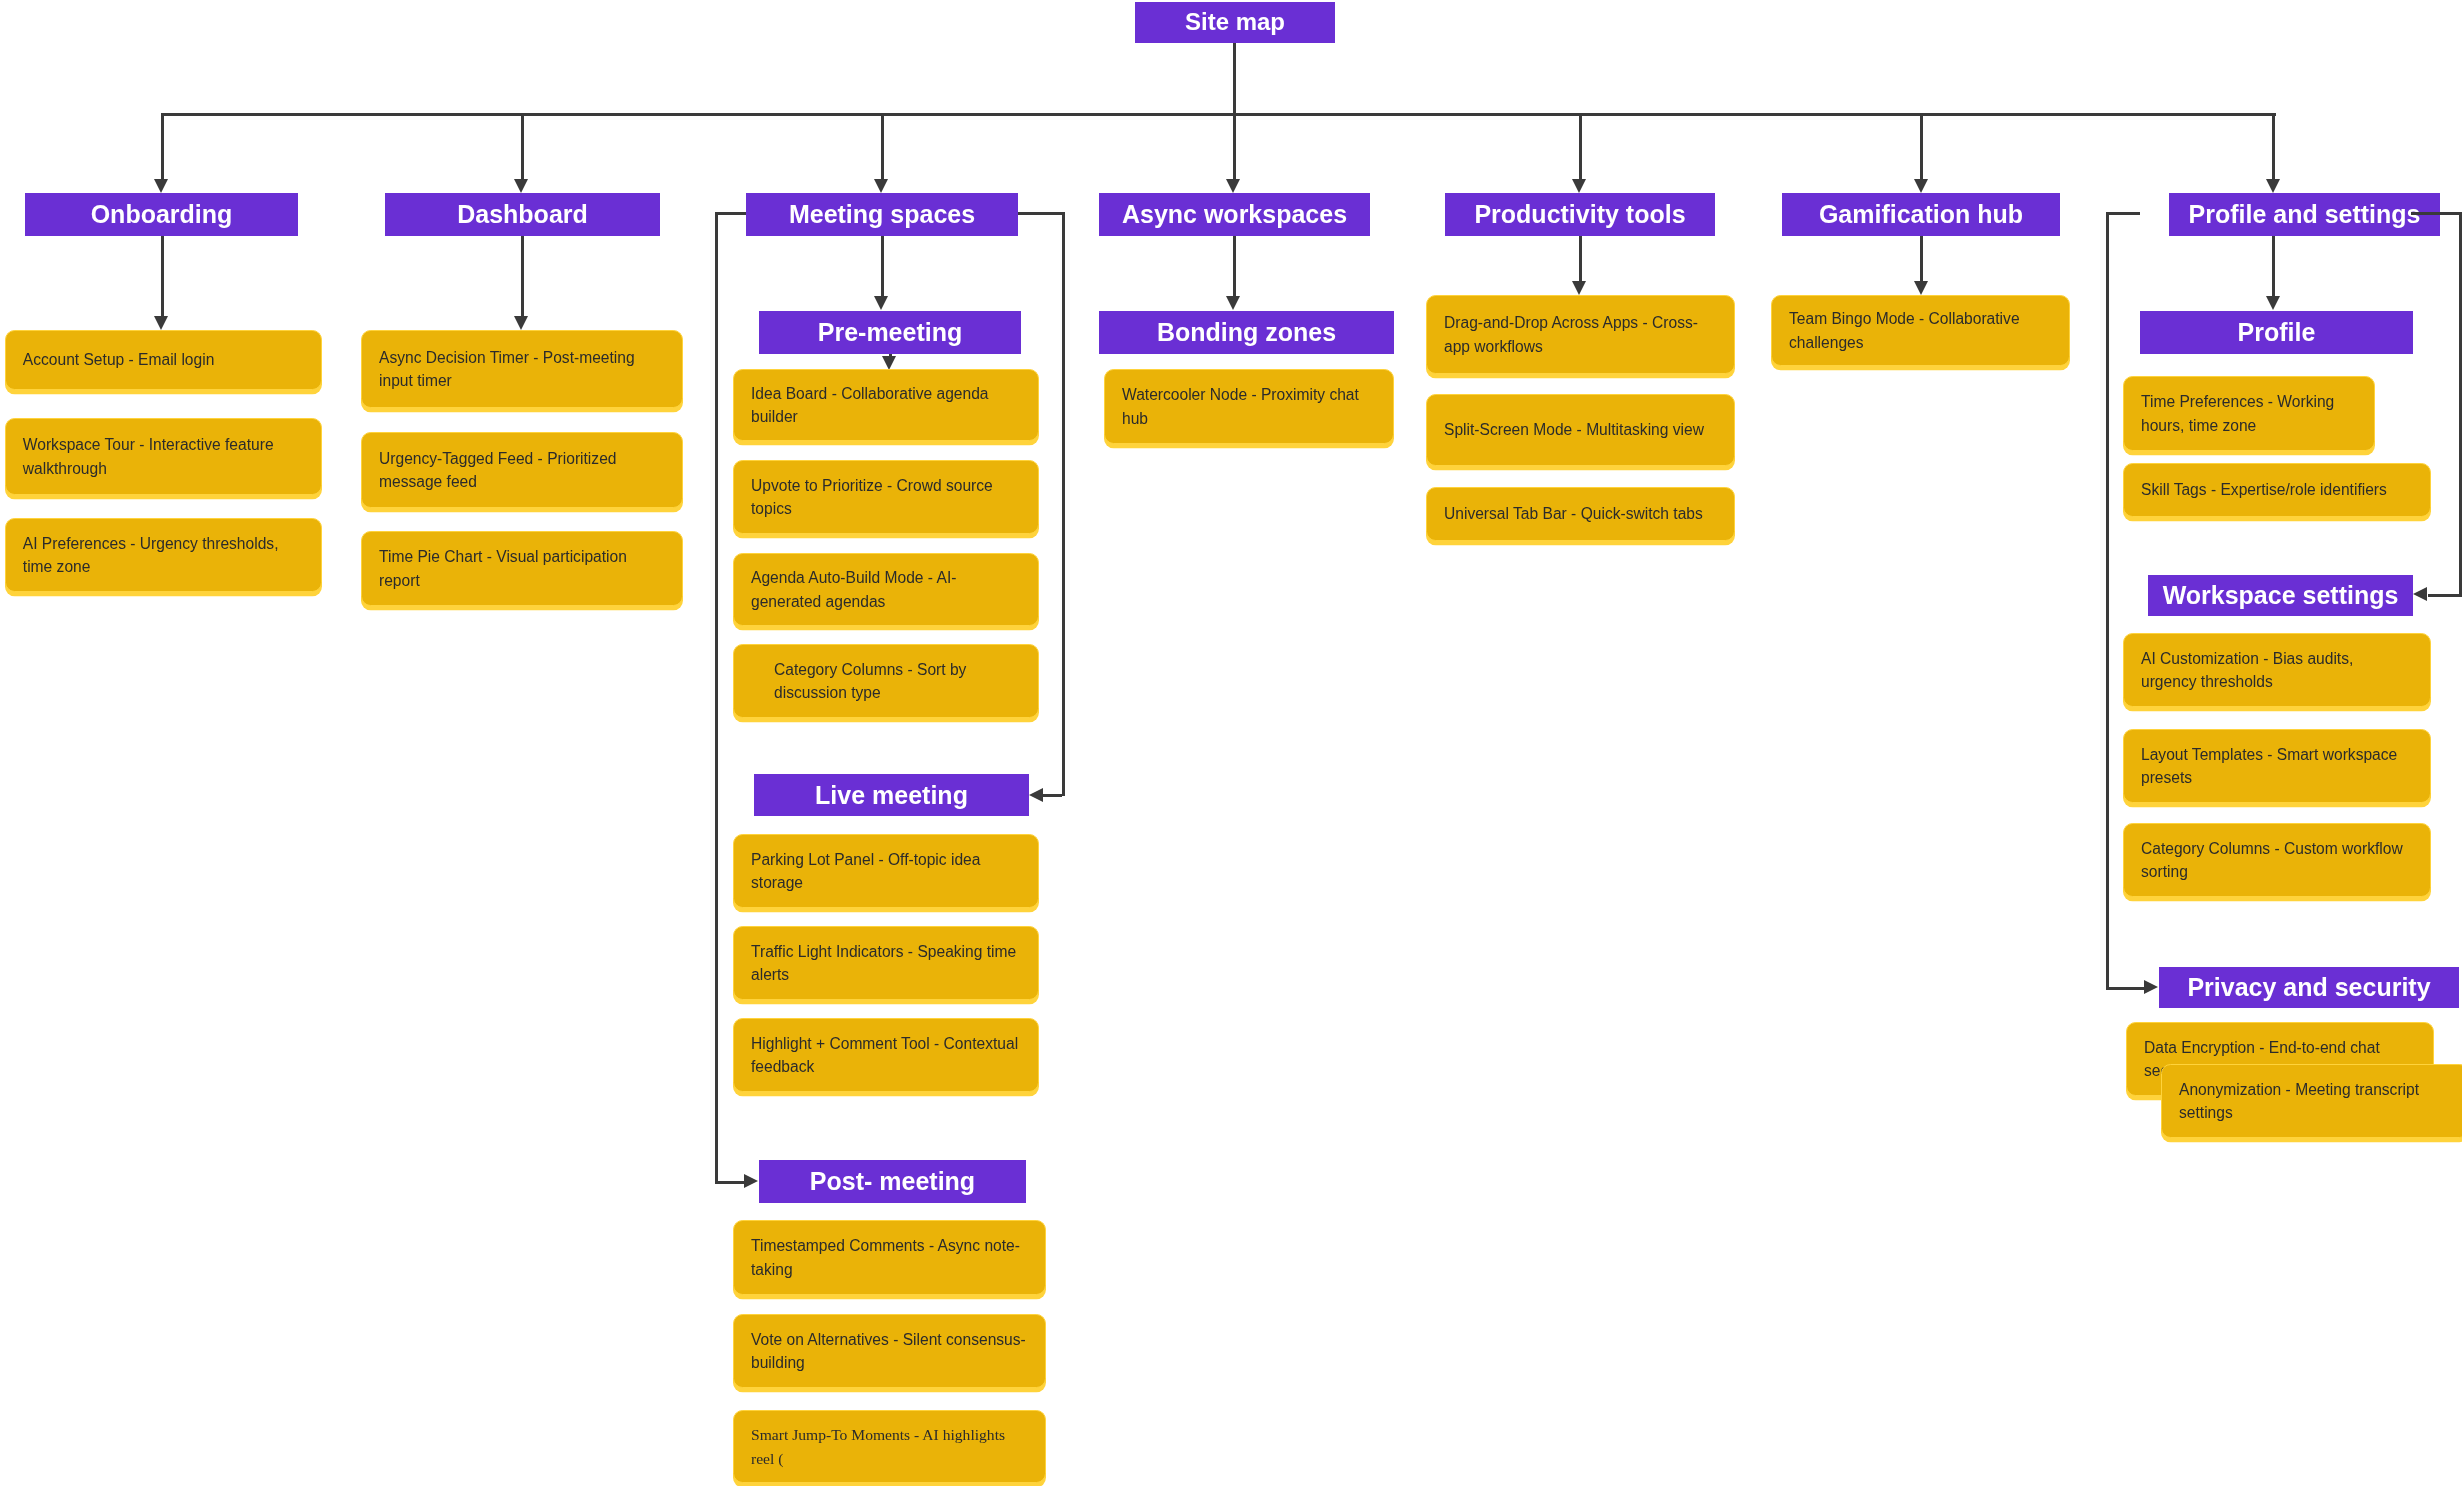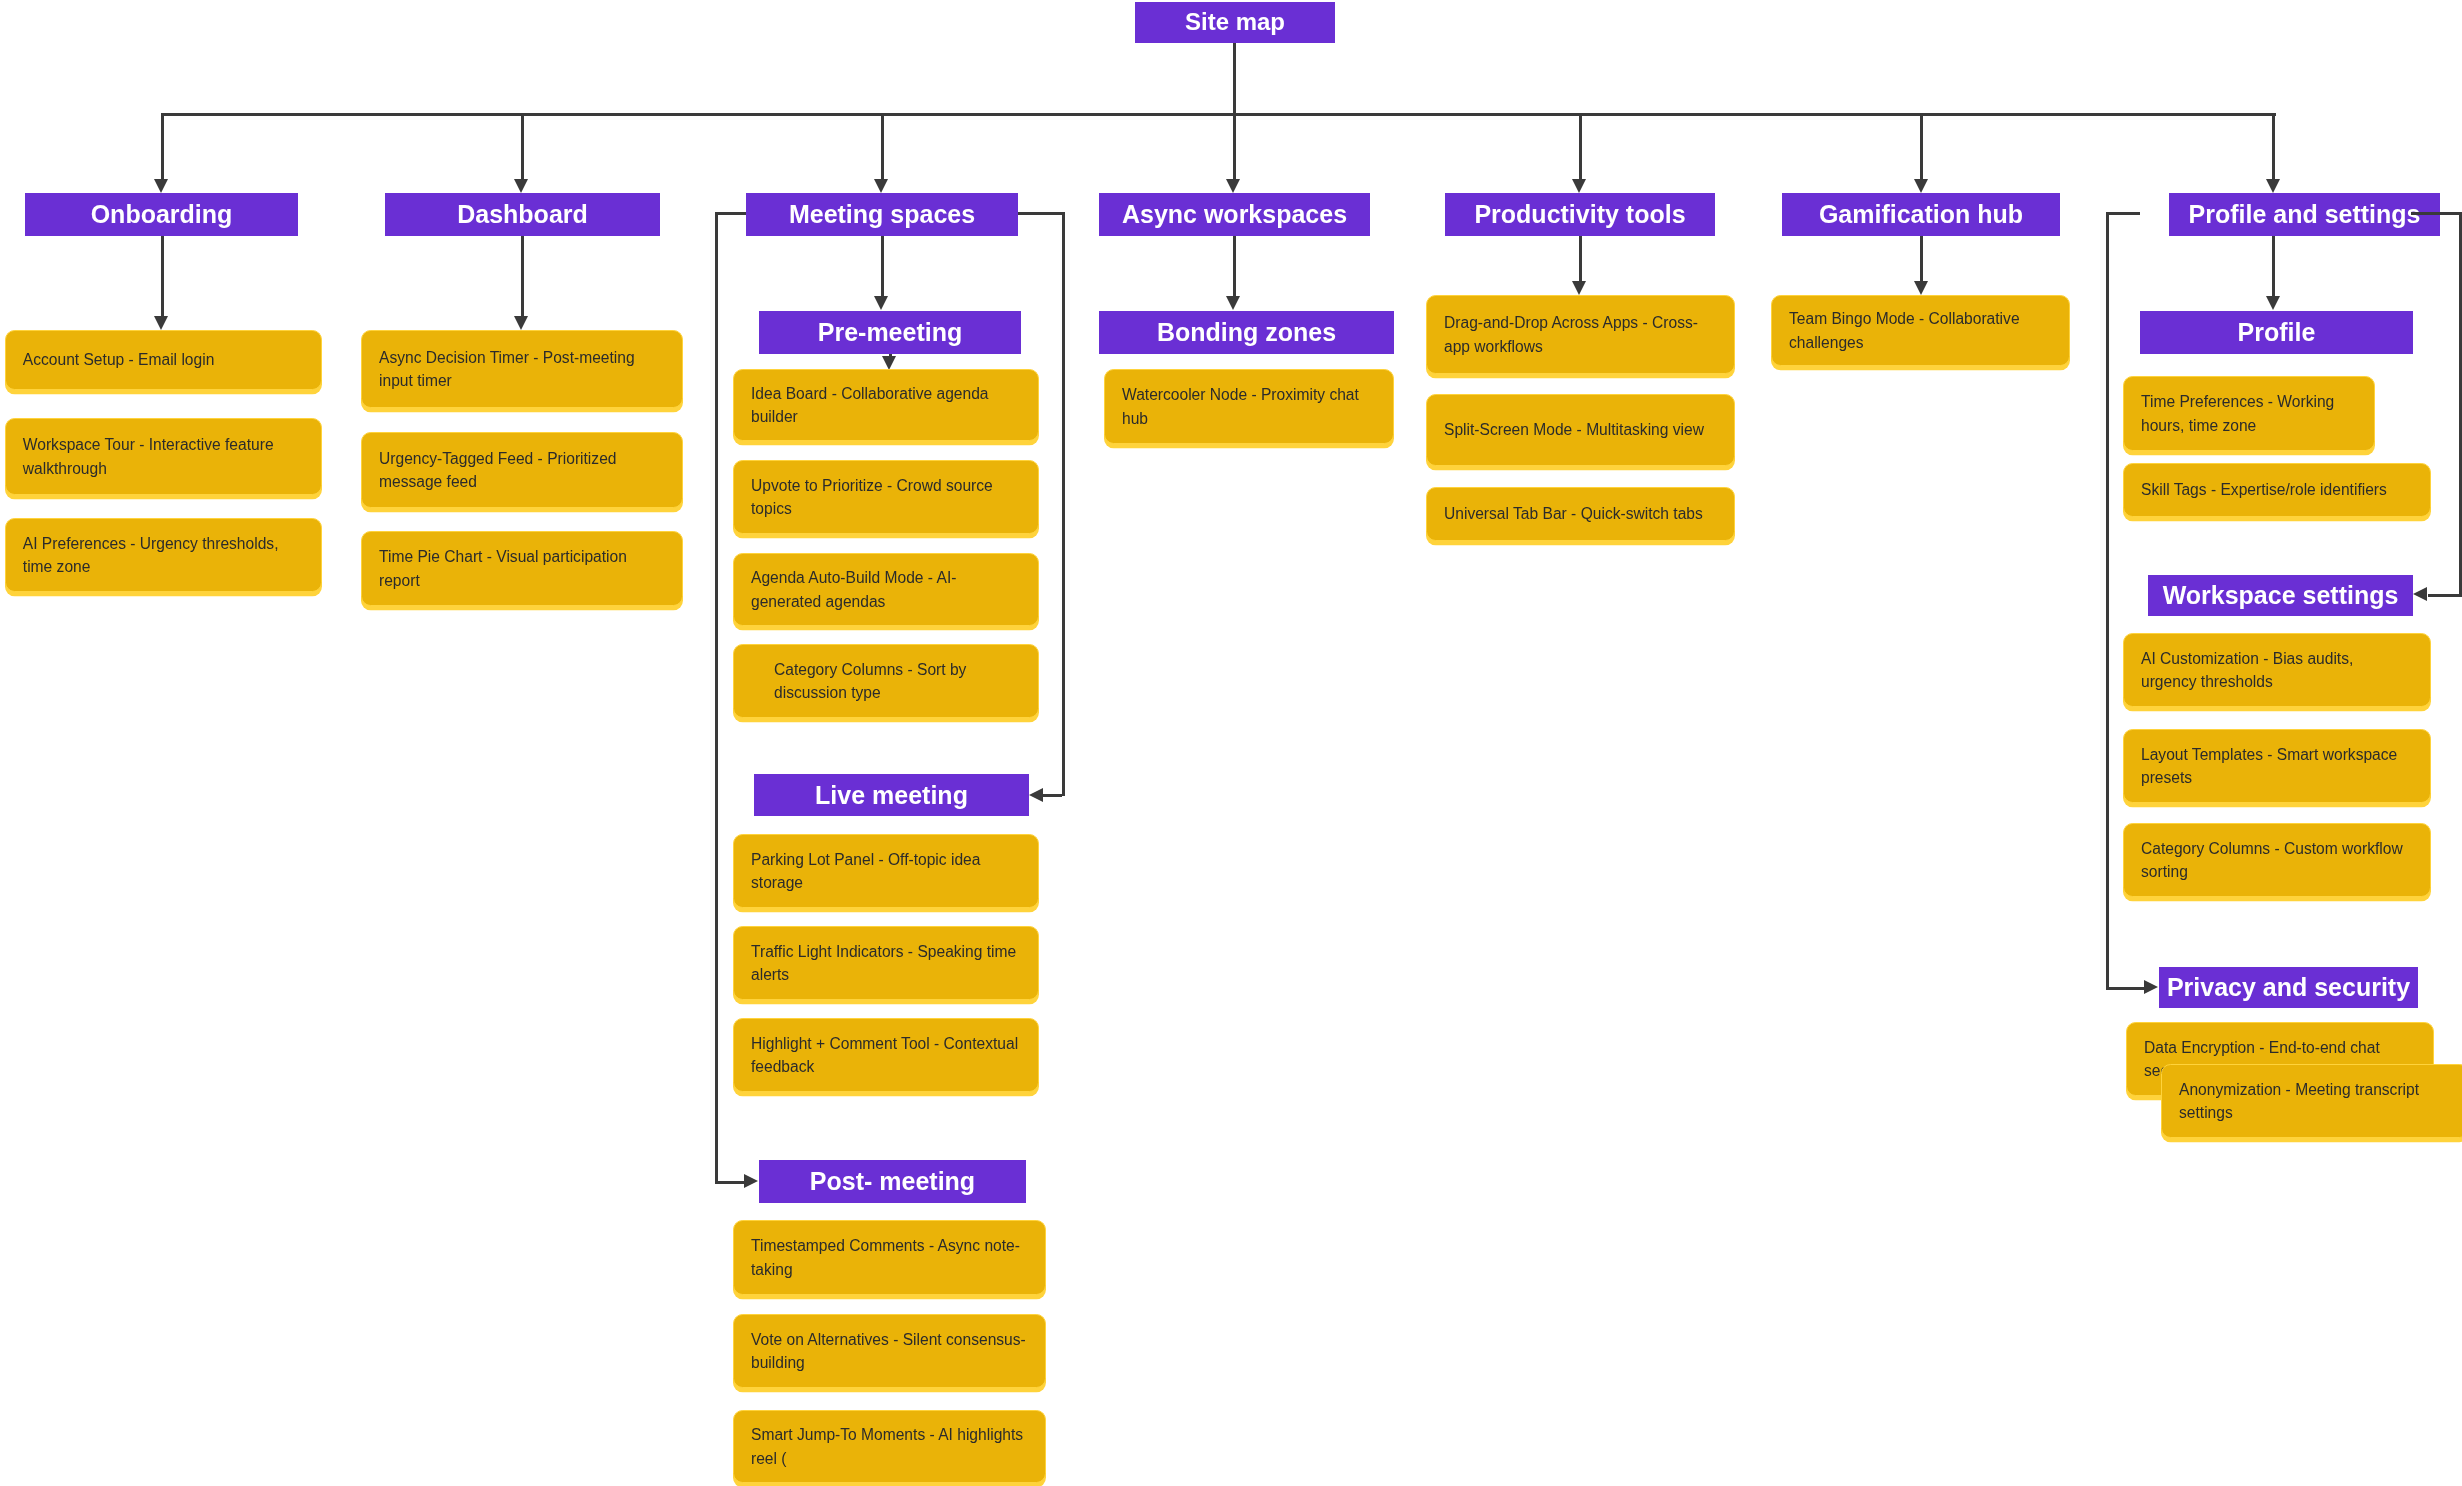--- a/index.html
+++ b/index.html
@@ -131,38 +131,38 @@
   <div class="card" style="left:733px;top:644px;width:306px;height:74px;padding-left:40px;">Category Columns - Sort by discussion type</div>
 
   <div class="hdr" style="left:754px;top:774px;width:275px;height:42px;">Live meeting</div>
   <div class="card" style="left:733px;top:834px;width:306px;height:74px;">Parking Lot Panel - Off-topic idea storage</div>
   <div class="card" style="left:733px;top:926px;width:306px;height:74px;">Traffic Light Indicators - Speaking time alerts</div>
   <div class="card" style="left:733px;top:1018px;width:306px;height:74px;">Highlight + Comment Tool - Contextual feedback</div>
 
   <div class="hdr" style="left:759px;top:1160px;width:267px;height:43px;">Post- meeting</div>
   <div class="card" style="left:733px;top:1220px;width:313px;height:75px;">Timestamped Comments - Async note-taking</div>
   <div class="card" style="left:733px;top:1314px;width:313px;height:74px;">Vote on Alternatives - Silent consensus-building</div>
-  <div class="card" style="left:733px;top:1410px;width:313px;height:73px;">Smart Jump-To Moments - AI highlights reel (</div>
+  <div class="card" style="left:733px;top:1410px;width:313px;height:73px;font-family:Liberation Serif, serif;">Smart Jump-To Moments - AI highlights reel (</div>
 
   <div class="hdr" style="left:1099px;top:311px;width:295px;height:43px;">Bonding zones</div>
   <div class="card" style="left:1104px;top:369px;width:290px;height:75px;">Watercooler Node - Proximity chat hub</div>
 
   <div class="card" style="left:1426px;top:295px;width:309px;height:79px;">Drag-and-Drop Across Apps - Cross-app workflows</div>
   <div class="card" style="left:1426px;top:394px;width:309px;height:72px;">Split-Screen Mode - Multitasking view</div>
   <div class="card" style="left:1426px;top:487px;width:309px;height:54px;">Universal Tab Bar - Quick-switch tabs</div>
 
   <div class="card" style="left:1771px;top:295px;width:299px;height:71px;">Team Bingo Mode - Collaborative challenges</div>
 
   <div class="hdr" style="left:2140px;top:311px;width:273px;height:43px;">Profile</div>
   <div class="card" style="left:2123px;top:376px;width:252px;height:75px;">Time Preferences - Working hours, time zone</div>
   <div class="card" style="left:2123px;top:463px;width:308px;height:54px;">Skill Tags - Expertise/role identifiers</div>
 
   <div class="hdr" style="left:2148px;top:575px;width:265px;height:41px;">Workspace settings</div>
   <div class="card" style="left:2123px;top:633px;width:308px;height:74px;">AI Customization - Bias audits, urgency thresholds</div>
   <div class="card" style="left:2123px;top:729px;width:308px;height:74px;">Layout Templates - Smart workspace presets</div>
   <div class="card" style="left:2123px;top:823px;width:308px;height:74px;">Category Columns - Custom workflow sorting</div>
 
-  <div class="hdr" style="left:2159px;top:967px;width:259px;height:41px;">Privacy and security</div>
+  <div class="hdr" style="left:2159px;top:967px;width:300px;height:41px;">Privacy and security</div>
   <div class="card" style="left:2126px;top:1022px;width:308px;height:74px;">Data Encryption - End-to-end chat security</div>
   <div class="card" style="left:2126px;top:1064px;width:308px;height:74px;margin-left:35px;">Anonymization - Meeting transcript settings</div>
 
 </div>
 
 
 </body></html>

